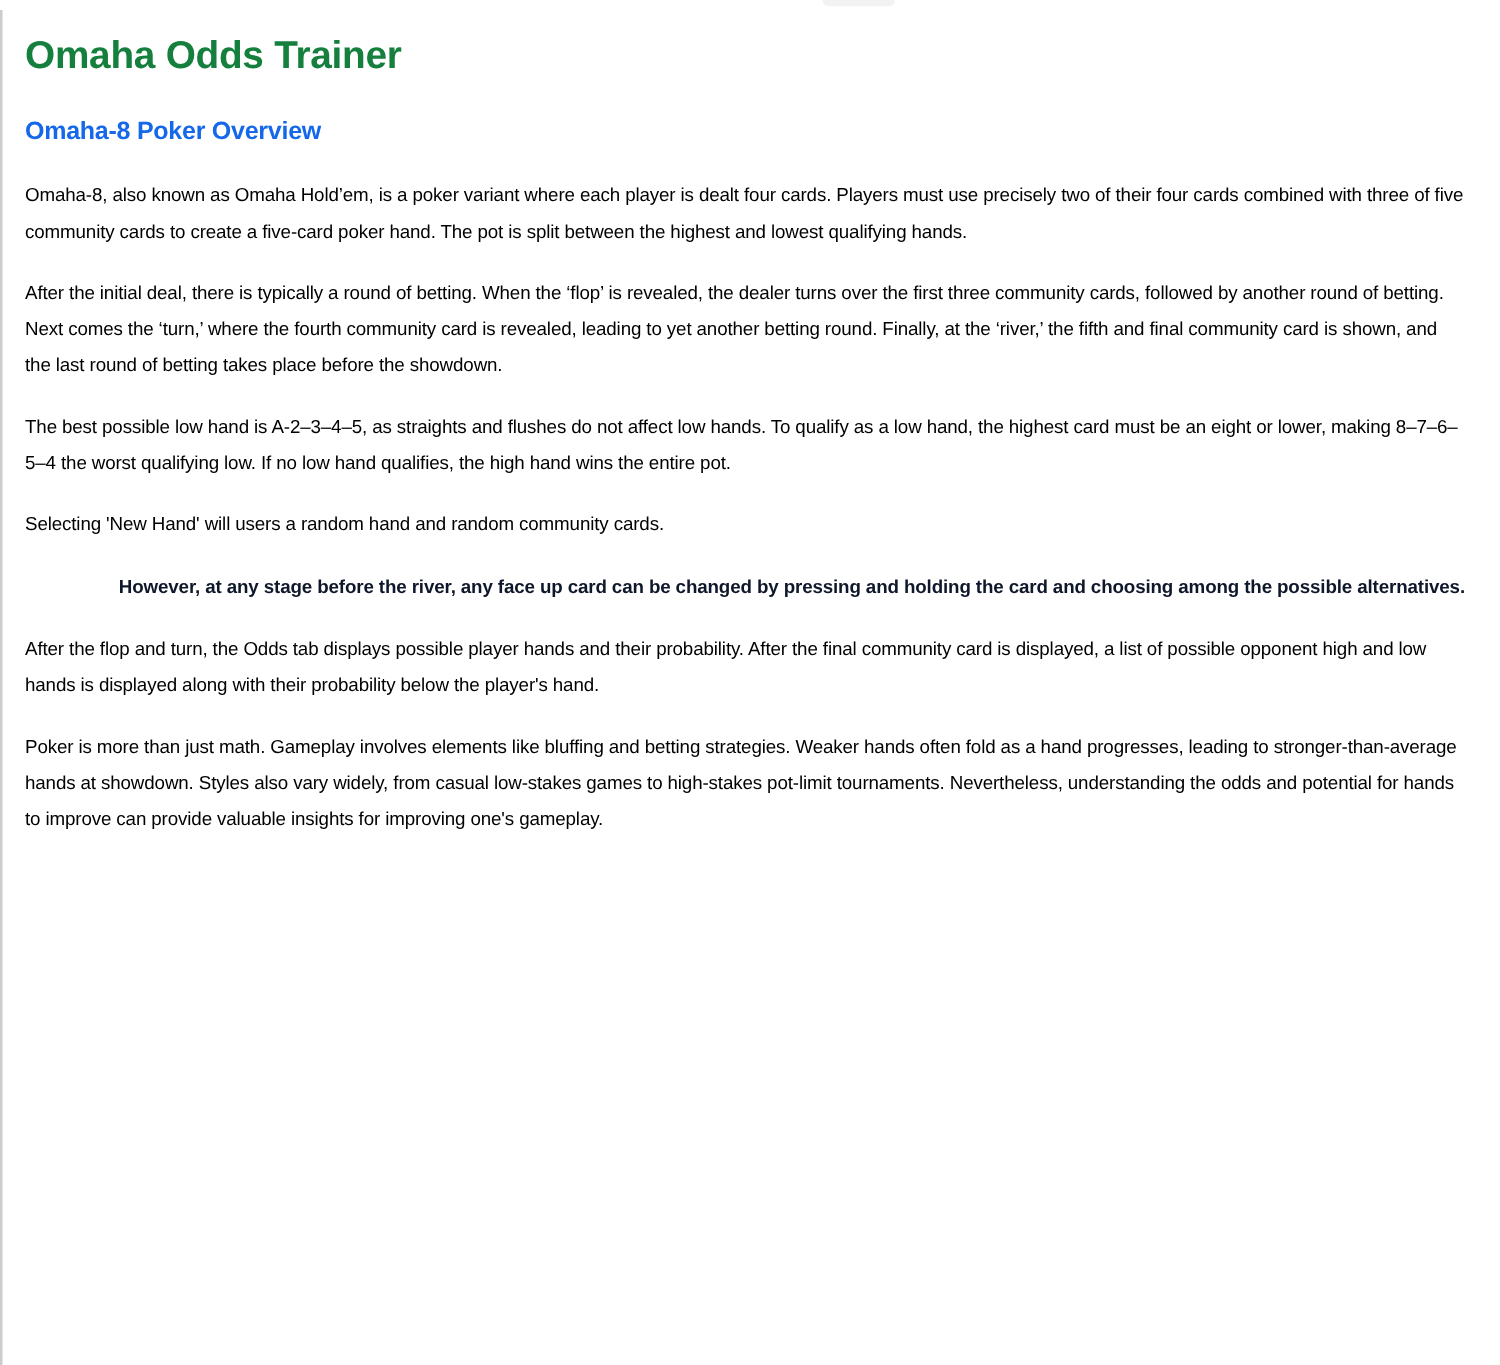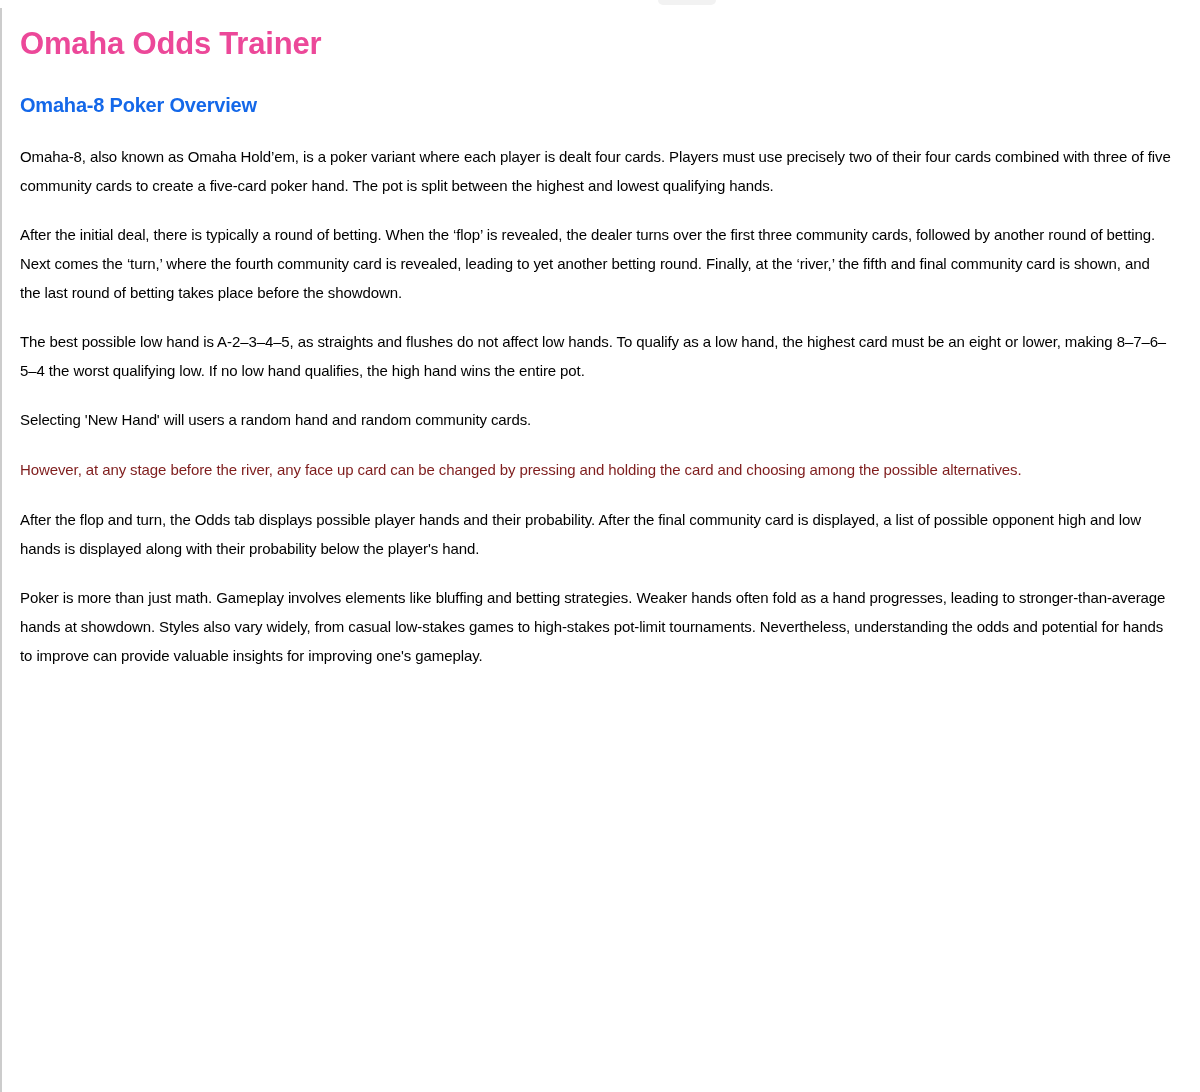--- a/index.html
+++ b/index.html
@@ -34,42 +34,43 @@
   }
   .content {
     box-sizing: border-box;
     width: 1200px;
     padding: 26px 28px 30px 20px;
   }
   h1 {
     font-size: 31px;
     line-height: 36px;
     font-weight: bold;
-    color: #ec4899;
+    color: #15803d;
     margin: 0 0 28px 0;
     letter-spacing: -0.2px;
   }
   h2 {
     font-size: 20px;
     line-height: 30px;
     font-weight: bold;
     color: #1468e9;
     margin: 21px 0 22px 0;
     letter-spacing: -0.2px;
   }
   p {
     font-size: 15px;
     line-height: 29px;
     margin: 0 0 20px 0;
     letter-spacing: -0.1px;
   }
   p.highlight {
-    color: #7f1d1d;
-    font-weight: normal;
+    color: #0f172a;
+    font-weight: bold;
     line-height: 31px;
+    text-align: right;
   }
 </style>
 </head>
 <body>
 
 <div class="pane-divider"></div>
 <div class="grabber"></div>
 
 <main class="content">
   <h1>Omaha Odds Trainer</h1>

